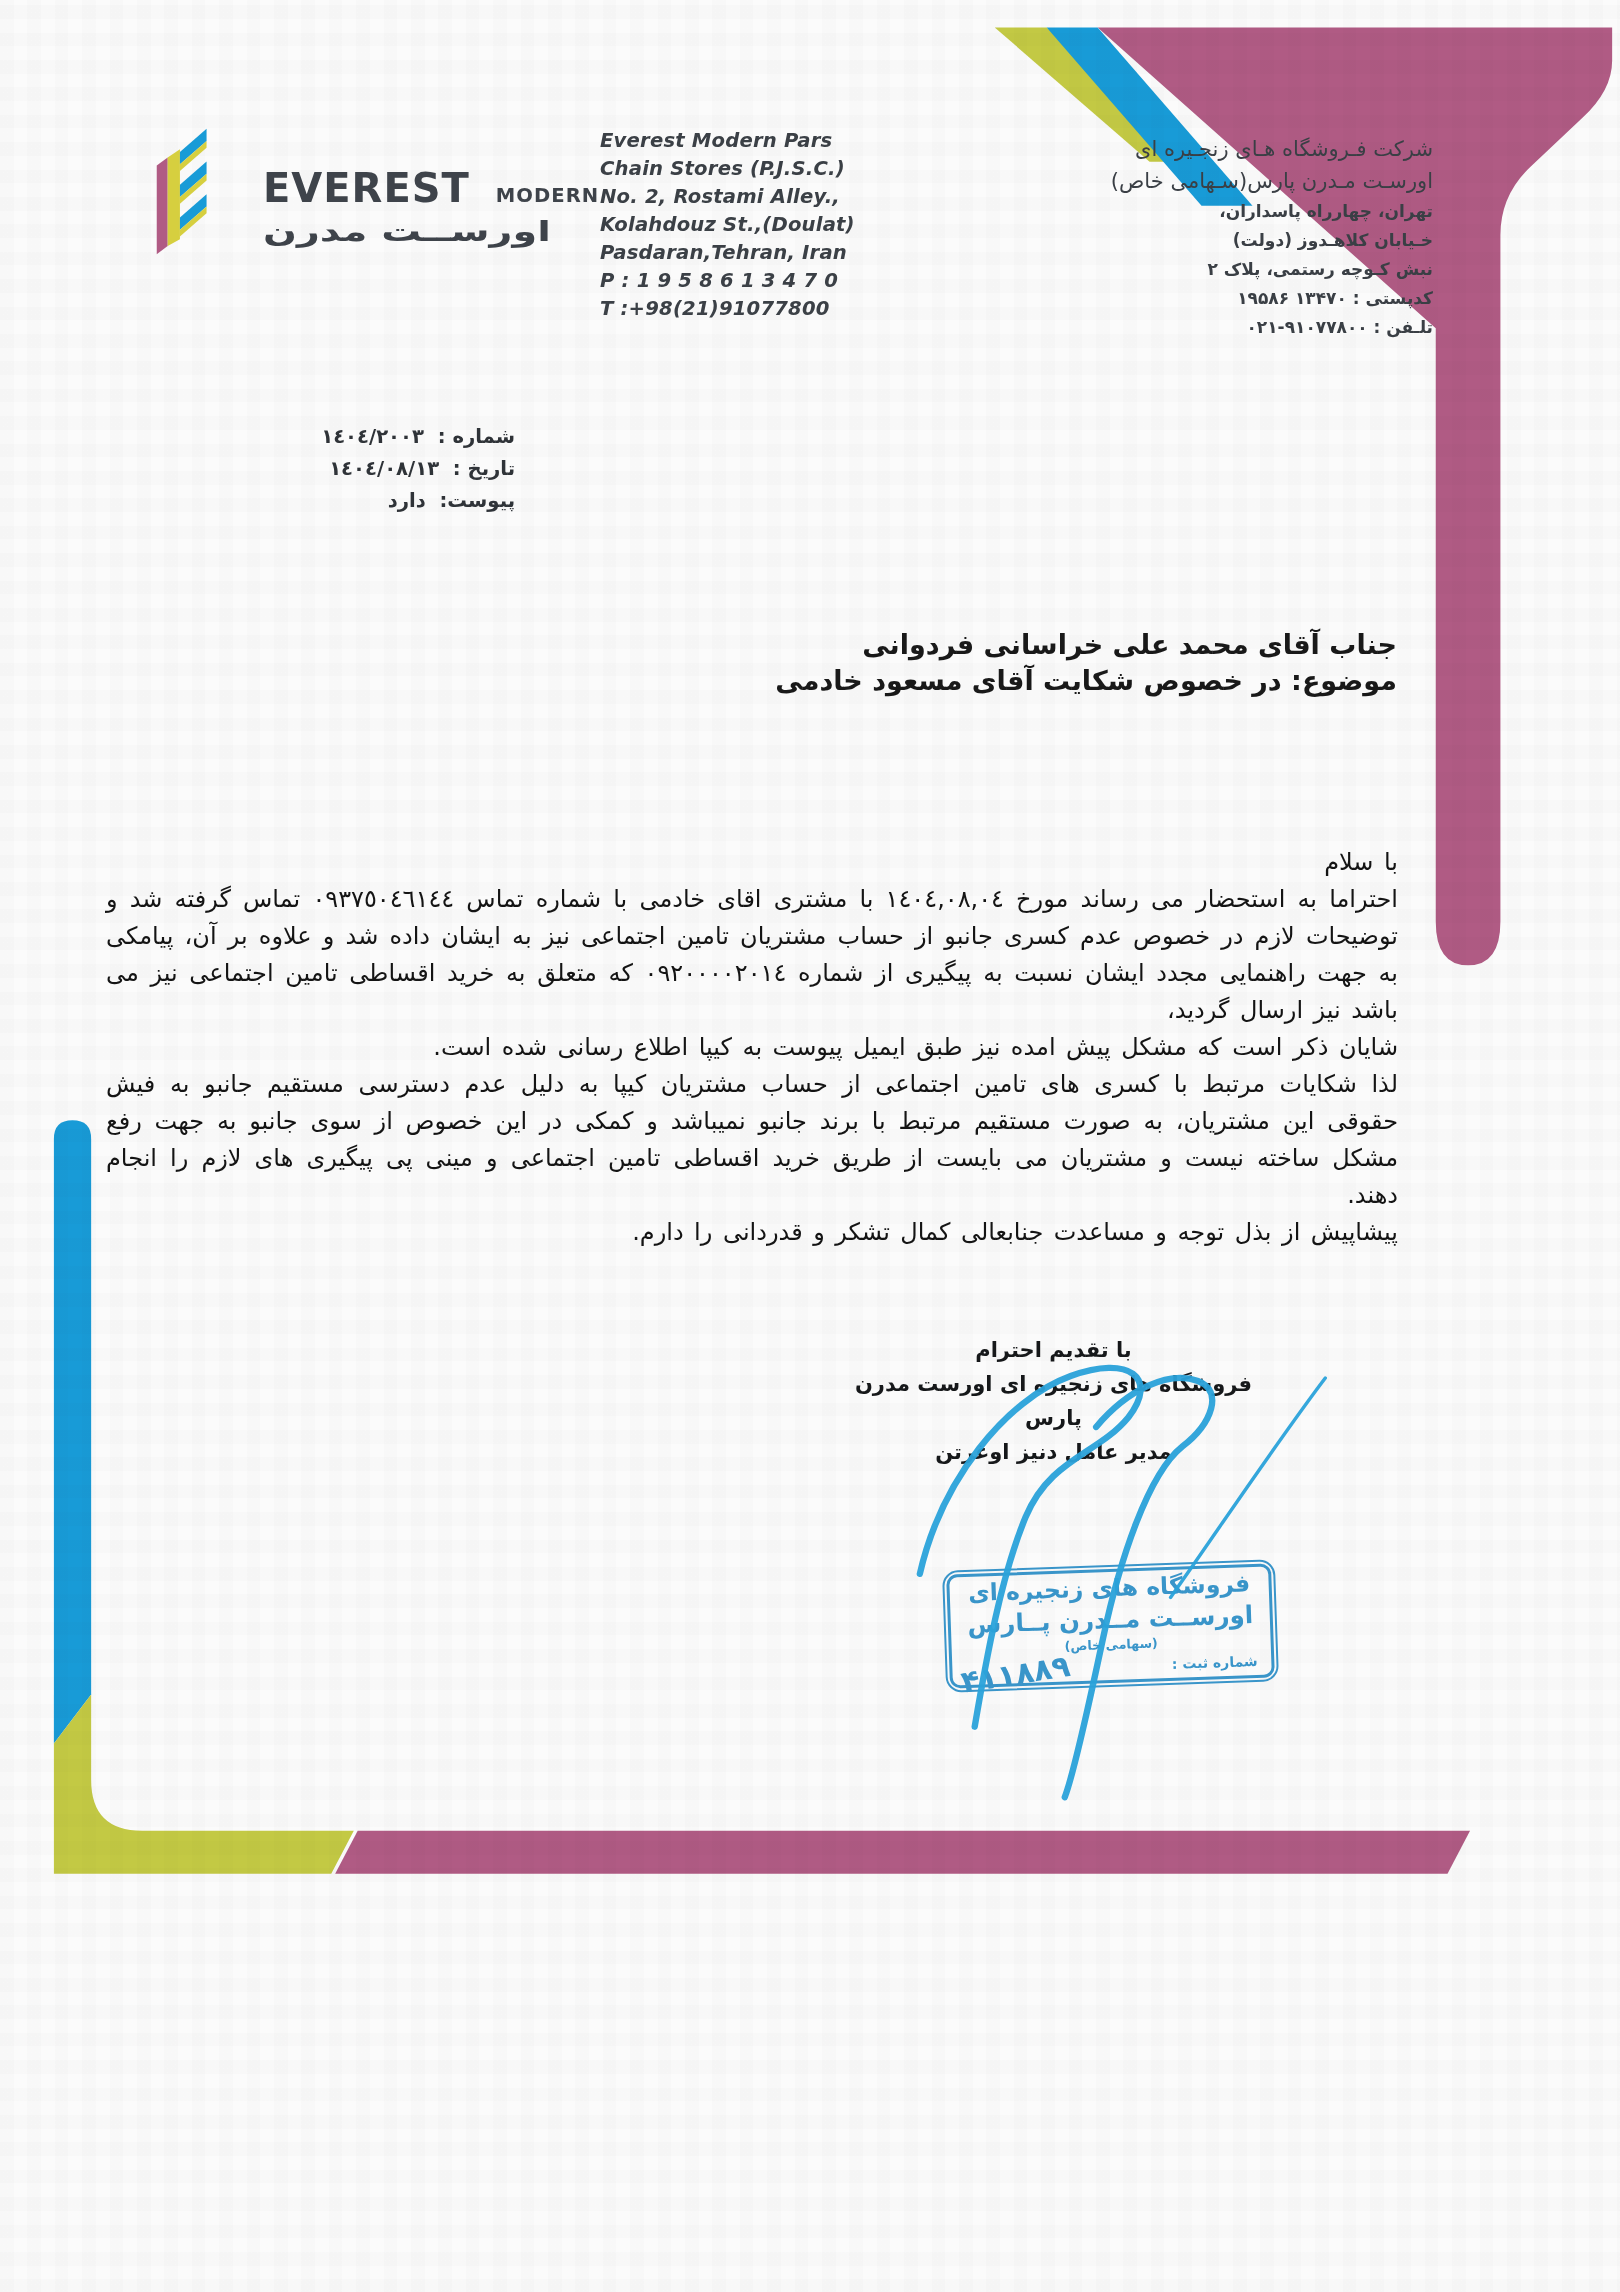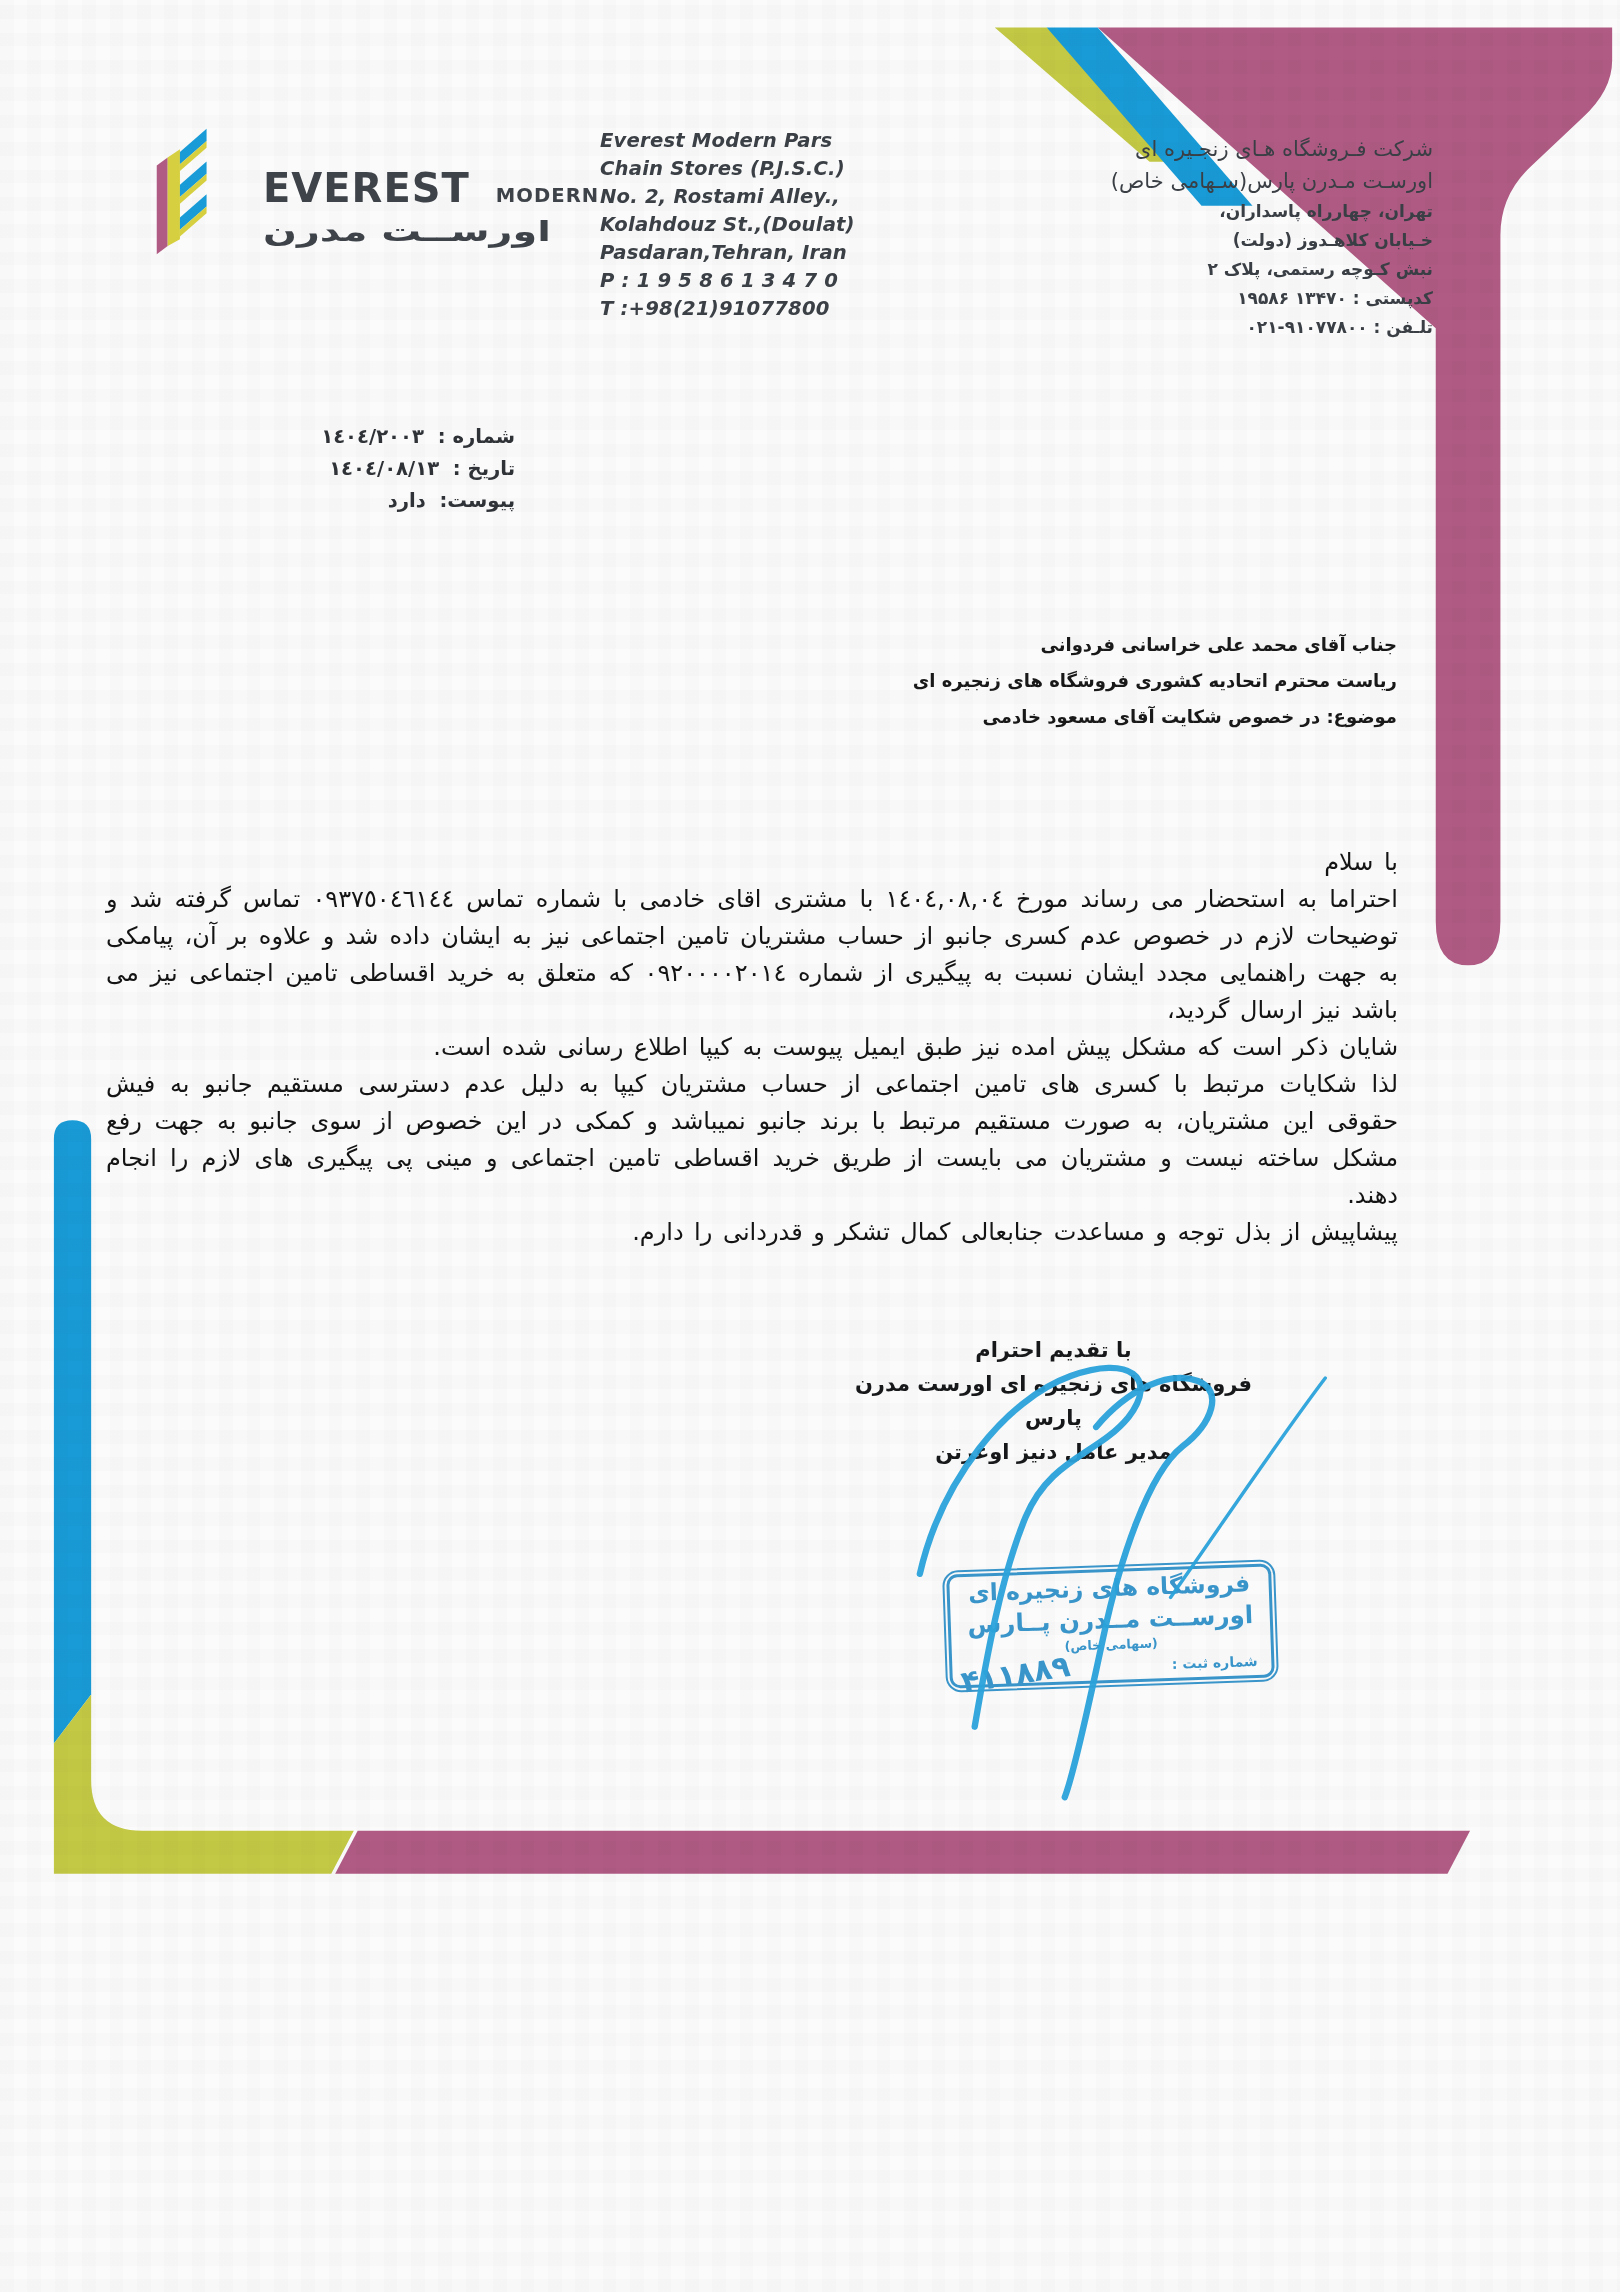--- a/index.html
+++ b/index.html
@@ -32,21 +32,21 @@
   #addr-fa .dt{font-size:17px; font-weight:600; line-height:29px;}
   .ltr{direction:ltr; unicode-bidi:isolate; display:inline-block;}
 
   
   #refblock{left:294px; top:421px; width:221px; z-index:2; direction:rtl; text-align:right;
     color:#2f3338; font-size:19.6px; font-weight:600; line-height:32px;}
   #refblock .val{margin-right:6.9px;}
 
   
   #recipient{right:223px; top:627px; z-index:2; direction:rtl; text-align:right;
-    color:#191919; font-size:18px; font-weight:700; line-height:36px;}
+    color:#191919; font-size:27px; font-weight:700; line-height:36px;}
 
   
   #letter-body{left:106px; width:1292px; top:844px; z-index:2; direction:rtl;
     text-align:justify; text-align-last:right; color:#141414;
     font-size:24px; line-height:37px; word-spacing:2.9px;}
   #letter-body p{margin:0;}
 
   
   #closing{left:843px; width:421px; top:1333px; z-index:2; direction:rtl; text-align:center;
     color:#16181a; font-size:21px; font-weight:700; line-height:34px;}
@@ -146,21 +146,20 @@
       <span class="val ltr">١٤٠٤/٠٨/١٣</span>
     </div>
     <div>
       <span>پیوست:</span>
       <span class="val">دارد</span>
     </div>
   </div>
 
   <div id="recipient" class="abs">
     <div>جناب آقای محمد علی خراسانی فردوانی</div>
-    <div>ریاست محترم اتحادیه کشوری فروشگاه های زنجیره ای</div>
     <div>موضوع: در خصوص شکایت آقای مسعود خادمی</div>
   </div>
 
   <div id="letter-body" class="abs">
     <div>با سلام</div>
     <p>احتراما به استحضار می رساند مورخ ١٤٠٤,٠٨,٠٤ با مشتری اقای خادمی با شماره تماس ٠٩٣٧٥٠٤٦١٤٤ تماس گرفته شد و توضیحات لازم در خصوص عدم کسری جانبو از حساب مشتریان تامین اجتماعی نیز به ایشان داده شد و علاوه بر آن، پیامکی به جهت راهنمایی مجدد ایشان نسبت به پیگیری از شماره ٠٩٢٠٠٠٠٢٠١٤ که متعلق به خرید اقساطی تامین اجتماعی نیز می باشد نیز ارسال گردید،</p>
     <p>شایان ذکر است که مشکل پیش امده نیز طبق ایمیل پیوست به کیپا اطلاع رسانی شده است.</p>
     <p>لذا شکایات مرتبط با کسری های تامین اجتماعی از حساب مشتریان کیپا به دلیل عدم دسترسی مستقیم جانبو به فیش حقوقی این مشتریان، به صورت مستقیم مرتبط با برند جانبو نمیباشد و کمکی در این خصوص از سوی جانبو به جهت رفع مشکل ساخته نیست و مشتریان می بایست از طریق خرید اقساطی تامین اجتماعی و مینی پی پیگیری های لازم را انجام دهند.</p>
     <p>پیشاپیش از بذل توجه و مساعدت جنابعالی کمال تشکر و قدردانی را دارم.</p>
   </div>

